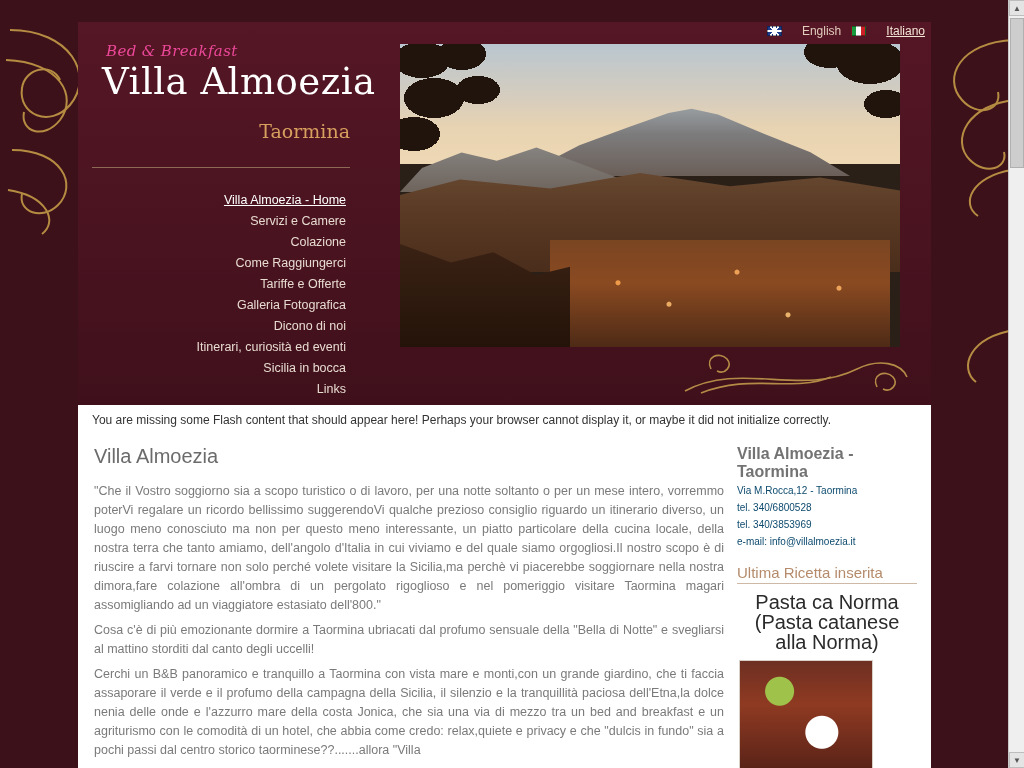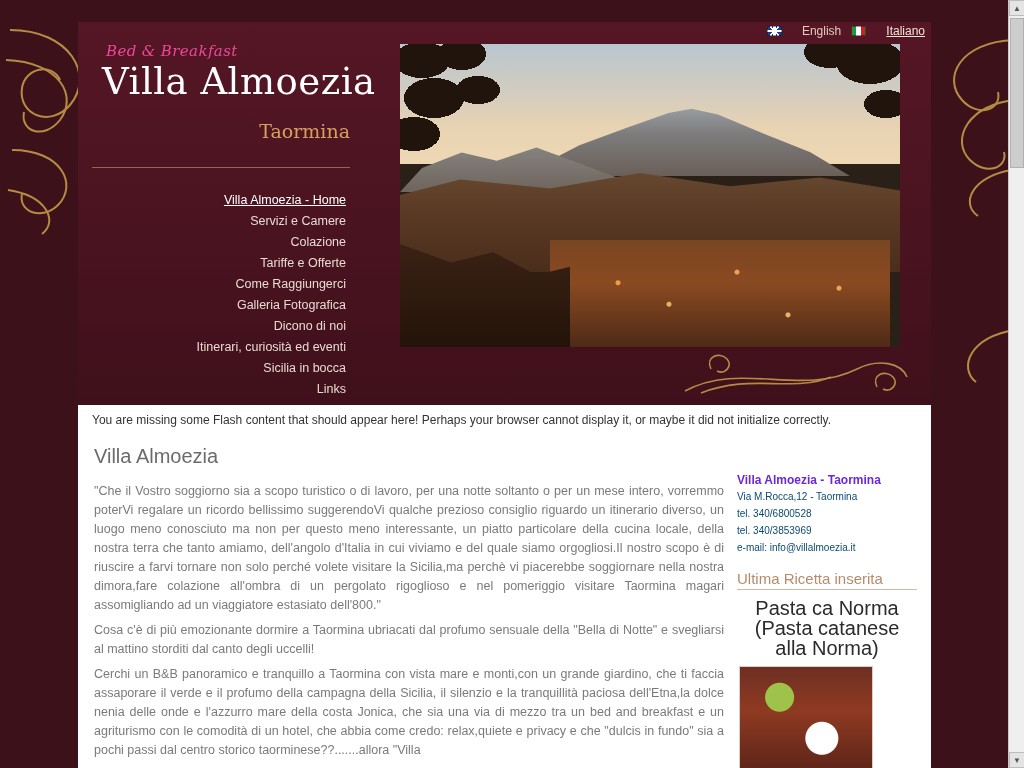--- a/index.html
+++ b/index.html
@@ -231,25 +231,24 @@
     line-height: 19px;
     color: #7a7a7a;
     text-align: justify;
   }
   #sidebar {
     position: absolute;
     right: 14px; top: 10px;
     width: 180px;
   }
   #sidebar .s-title {
-    font-size: 12px;
+    font-size: 16px;
     font-weight: bold;
-    color: #6d28d9;
+    color: #737373;
     margin-bottom: 1px;
-    margin-top: 28px;
   }
   #sidebar .s-line {
     font-size: 10px;
     color: #0c4a6e;
     line-height: 17px;
   }
   #sidebar .recipe-head {
     margin-top: 14px;
     font-size: 15px;
     color: #b58b6b;
@@ -313,22 +312,22 @@
         <div class="name">Villa Almoezia</div>
         <div class="town">Taormina</div>
       </div>
 
       <div class="menu-rule"></div>
 
       <nav id="menu">
         <a class="mi current">Villa Almoezia - Home</a>
         <a class="mi">Servizi e Camere</a>
         <a class="mi">Colazione</a>
+        <a class="mi">Come Raggiungerci</a>
         <a class="mi">Tariffe e Offerte</a>
-        <a class="mi">Come Raggiungerci</a>
         <a class="mi">Galleria Fotografica</a>
         <a class="mi">Dicono di noi</a>
         <a class="mi">Itinerari, curiosità ed eventi</a>
         <a class="mi">Sicilia in bocca</a>
         <a class="mi">Links</a>
         <a class="mi">Video</a>
         <a class="mi">Prenotazioni e Contatti</a>
       </nav>
 
       <div id="hero">

